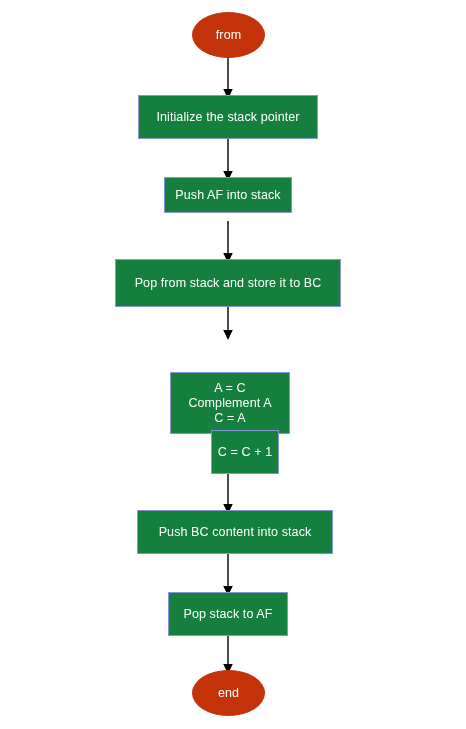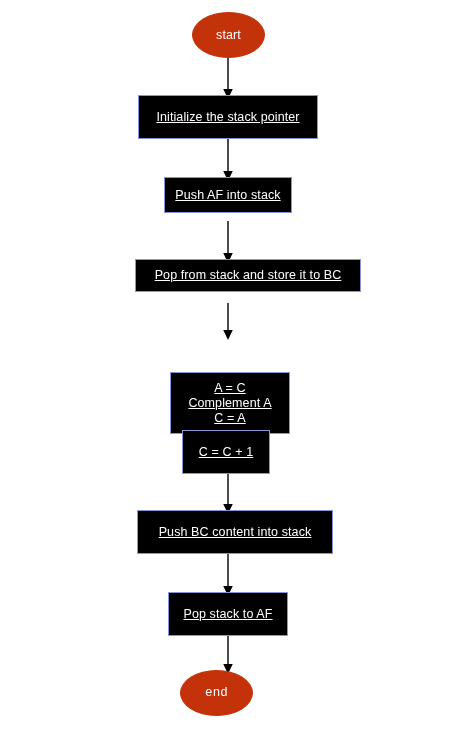--- a/index.html
+++ b/index.html
@@ -27,23 +27,22 @@
     align-items: center;
     justify-content: center;
     text-align: center;
     color: #ffffff;
     font-size: 12.5px;
     line-height: 15px;
     letter-spacing: 0.1px;
     white-space: pre-line;
   }
   .node.process {
-    background: #000000;
+    background: #15803d;
     border: 1px solid #8795d6;
-    text-decoration: underline;
   }
   .node.terminator {
     background: #c4320a;
     border: 1px solid #c4320a;
     border-radius: 50%;
   }
   .edge-layer {
     position: absolute;
     inset: 0;
     pointer-events: none;
@@ -66,26 +65,26 @@
         <line x1="228" y1="221" x2="228" y2="258" stroke="#000000" stroke-width="1.4" marker-end="url(#arrowhead)"></line>
         <line x1="228" y1="303" x2="228" y2="335" stroke="#000000" stroke-width="1.4" marker-end="url(#arrowhead)"></line>
         <line x1="228" y1="398" x2="228" y2="429" stroke="#000000" stroke-width="1.4" marker-end="url(#arrowhead)"></line>
         <line x1="228" y1="474" x2="228" y2="509" stroke="#000000" stroke-width="1.4" marker-end="url(#arrowhead)"></line>
         <line x1="228" y1="554" x2="228" y2="591" stroke="#000000" stroke-width="1.4" marker-end="url(#arrowhead)"></line>
         <line x1="228" y1="636" x2="228" y2="669" stroke="#000000" stroke-width="1.4" marker-end="url(#arrowhead)"></line>
       </g>
   </svg>
 
   <div id="nodes-group">
-      <div class="node terminator" style="left: 192px; top: 12px; width: 73px; height: 46px;"><span>start</span></div>
+      <div class="node terminator" style="left: 192px; top: 12px; width: 73px; height: 46px;"><span>from</span></div>
       <div class="node process" style="left: 138px; top: 95px; width: 180px; height: 44px;"><span>Initialize the stack pointer</span></div>
       <div class="node process" style="left: 164px; top: 177px; width: 128px; height: 36px;"><span>Push AF into stack</span></div>
-      <div class="node process" style="left: 115px; top: 259px; width: 226px; height: 33px; margin-left: 20px;"><span>Pop from stack and store it to BC</span></div>
+      <div class="node process" style="left: 115px; top: 259px; width: 226px; height: 48px;"><span>Pop from stack and store it to BC</span></div>
       <div class="node process" style="left: 170px; top: 336px; width: 120px; height: 62px; margin-top: 36px;"><span>A = C
 Complement A
 C = A</span></div>
-      <div class="node process" style="left: 182px; top: 430px; width: 88px; height: 44px;"><span>C = C + 1</span></div>
+      <div class="node process" style="left: 211px; top: 430px; width: 68px; height: 44px;"><span>C = C + 1</span></div>
       <div class="node process" style="left: 137px; top: 510px; width: 196px; height: 44px;"><span>Push BC content into stack</span></div>
       <div class="node process" style="left: 168px; top: 592px; width: 120px; height: 44px; text-align: right;"><span>Pop stack to AF</span></div>
-      <div class="node terminator" style="left: 180px; top: 670px; width: 73px; height: 46px; font-family: Liberation Mono, monospace;"><span>end</span></div>
+      <div class="node terminator" style="left: 192px; top: 670px; width: 73px; height: 46px;"><span>end</span></div>
     </div>
 
 </div>
 
 </body></html>

